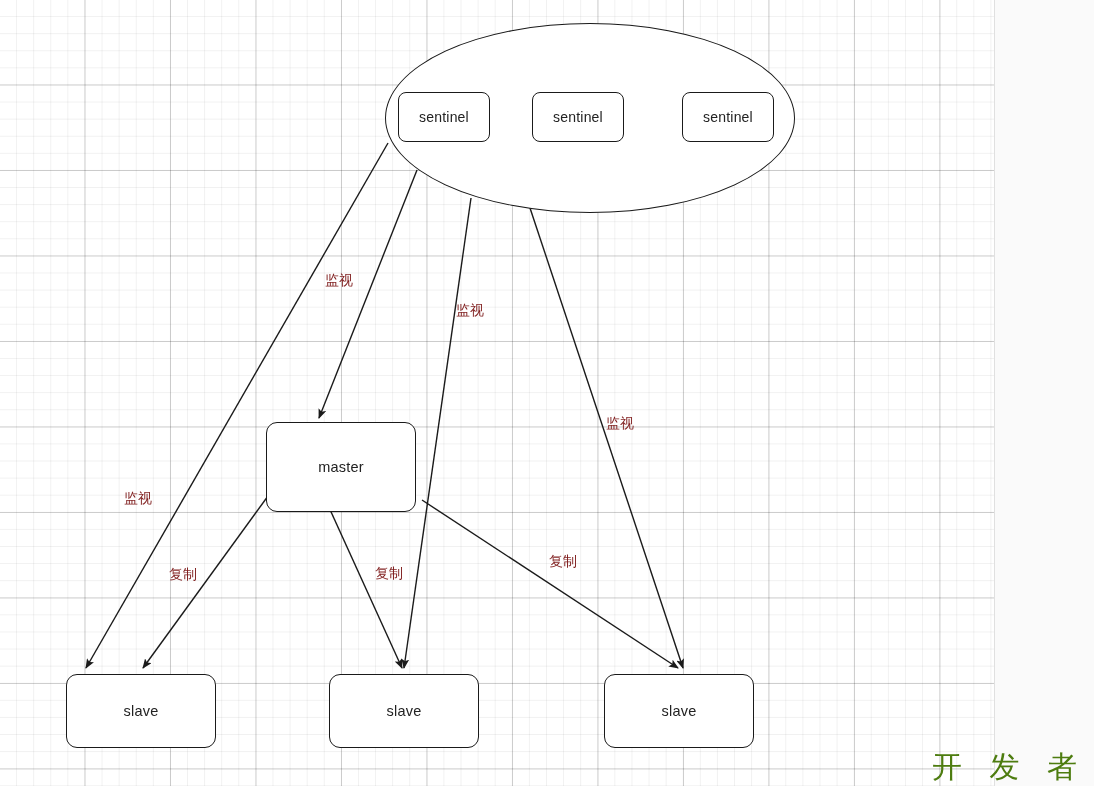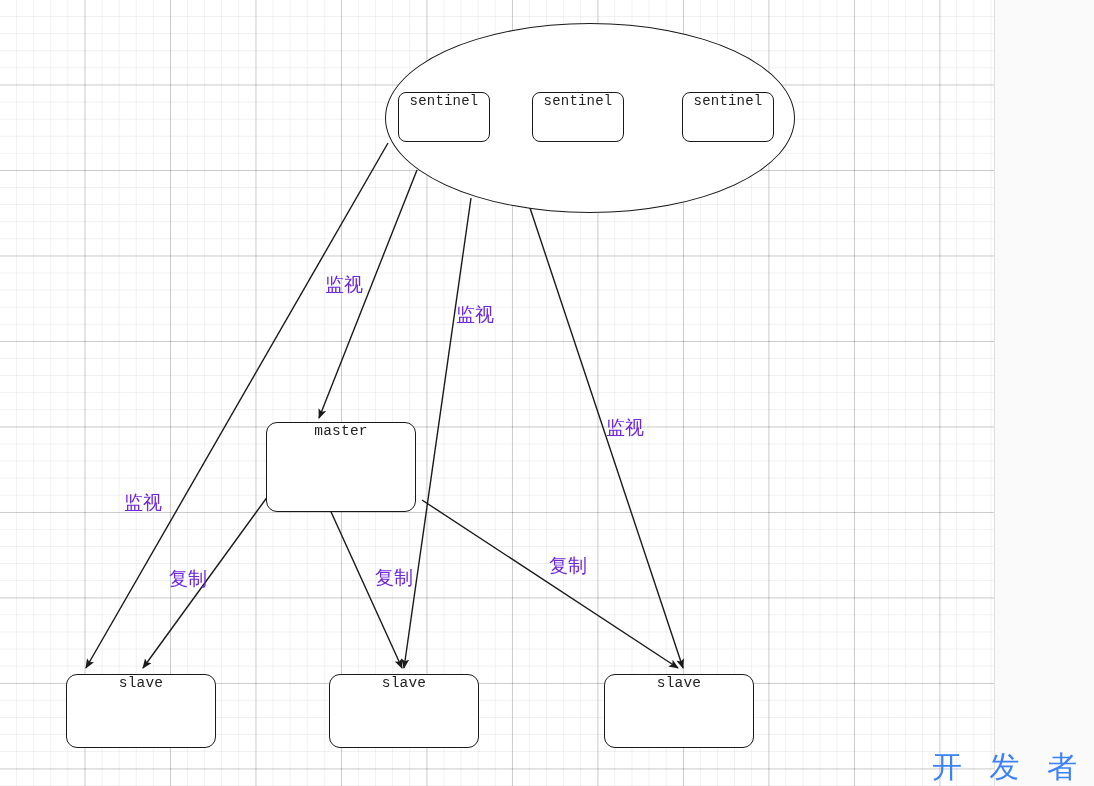--- a/index.html
+++ b/index.html
@@ -61,58 +61,57 @@
   }
 
   
   .node-box {
     position: absolute;
     box-sizing: border-box;
     background: #ffffff;
     border: 1.6px solid #1a1a1a;
     border-radius: 11px;
     display: flex;
-    align-items: flex-start;
+    align-items: center;
     justify-content: center;
     font-size: 14.5px;
     color: #222222;
     letter-spacing: 0.2px;
-    font-family: Liberation Mono, monospace;
   }
   .sentinel-box {
     width: 92px;
     height: 50px;
     border-width: 1.3px;
     border-radius: 8px;
     font-size: 14px;
   }
   .cluster-ellipse {
     position: absolute;
     box-sizing: border-box;
     border: 1.7px solid #1a1a1a;
     border-radius: 50%;
     background: #ffffff;
   }
 
   
   .edge-label {
     position: absolute;
-    font-size: 19px;
-    color: #6d28d9;
+    font-size: 14px;
+    color: #7f1d1d;
     white-space: nowrap;
     font-family: "DejaVu Sans", "Liberation Sans", sans-serif;
   }
 
   
   #watermark {
     position: absolute;
     right: 8px;
     bottom: 4px;
     text-align: right;
-    color: #3b82f6;
+    color: #4d7c0f;
     user-select: none;
   }
   #watermark .wm-cn {
     font-size: 30px;
     letter-spacing: 9px;
     font-family: "DejaVu Sans", sans-serif;
     line-height: 1.05;
     display: block;
   }
   #watermark .wm-en {

